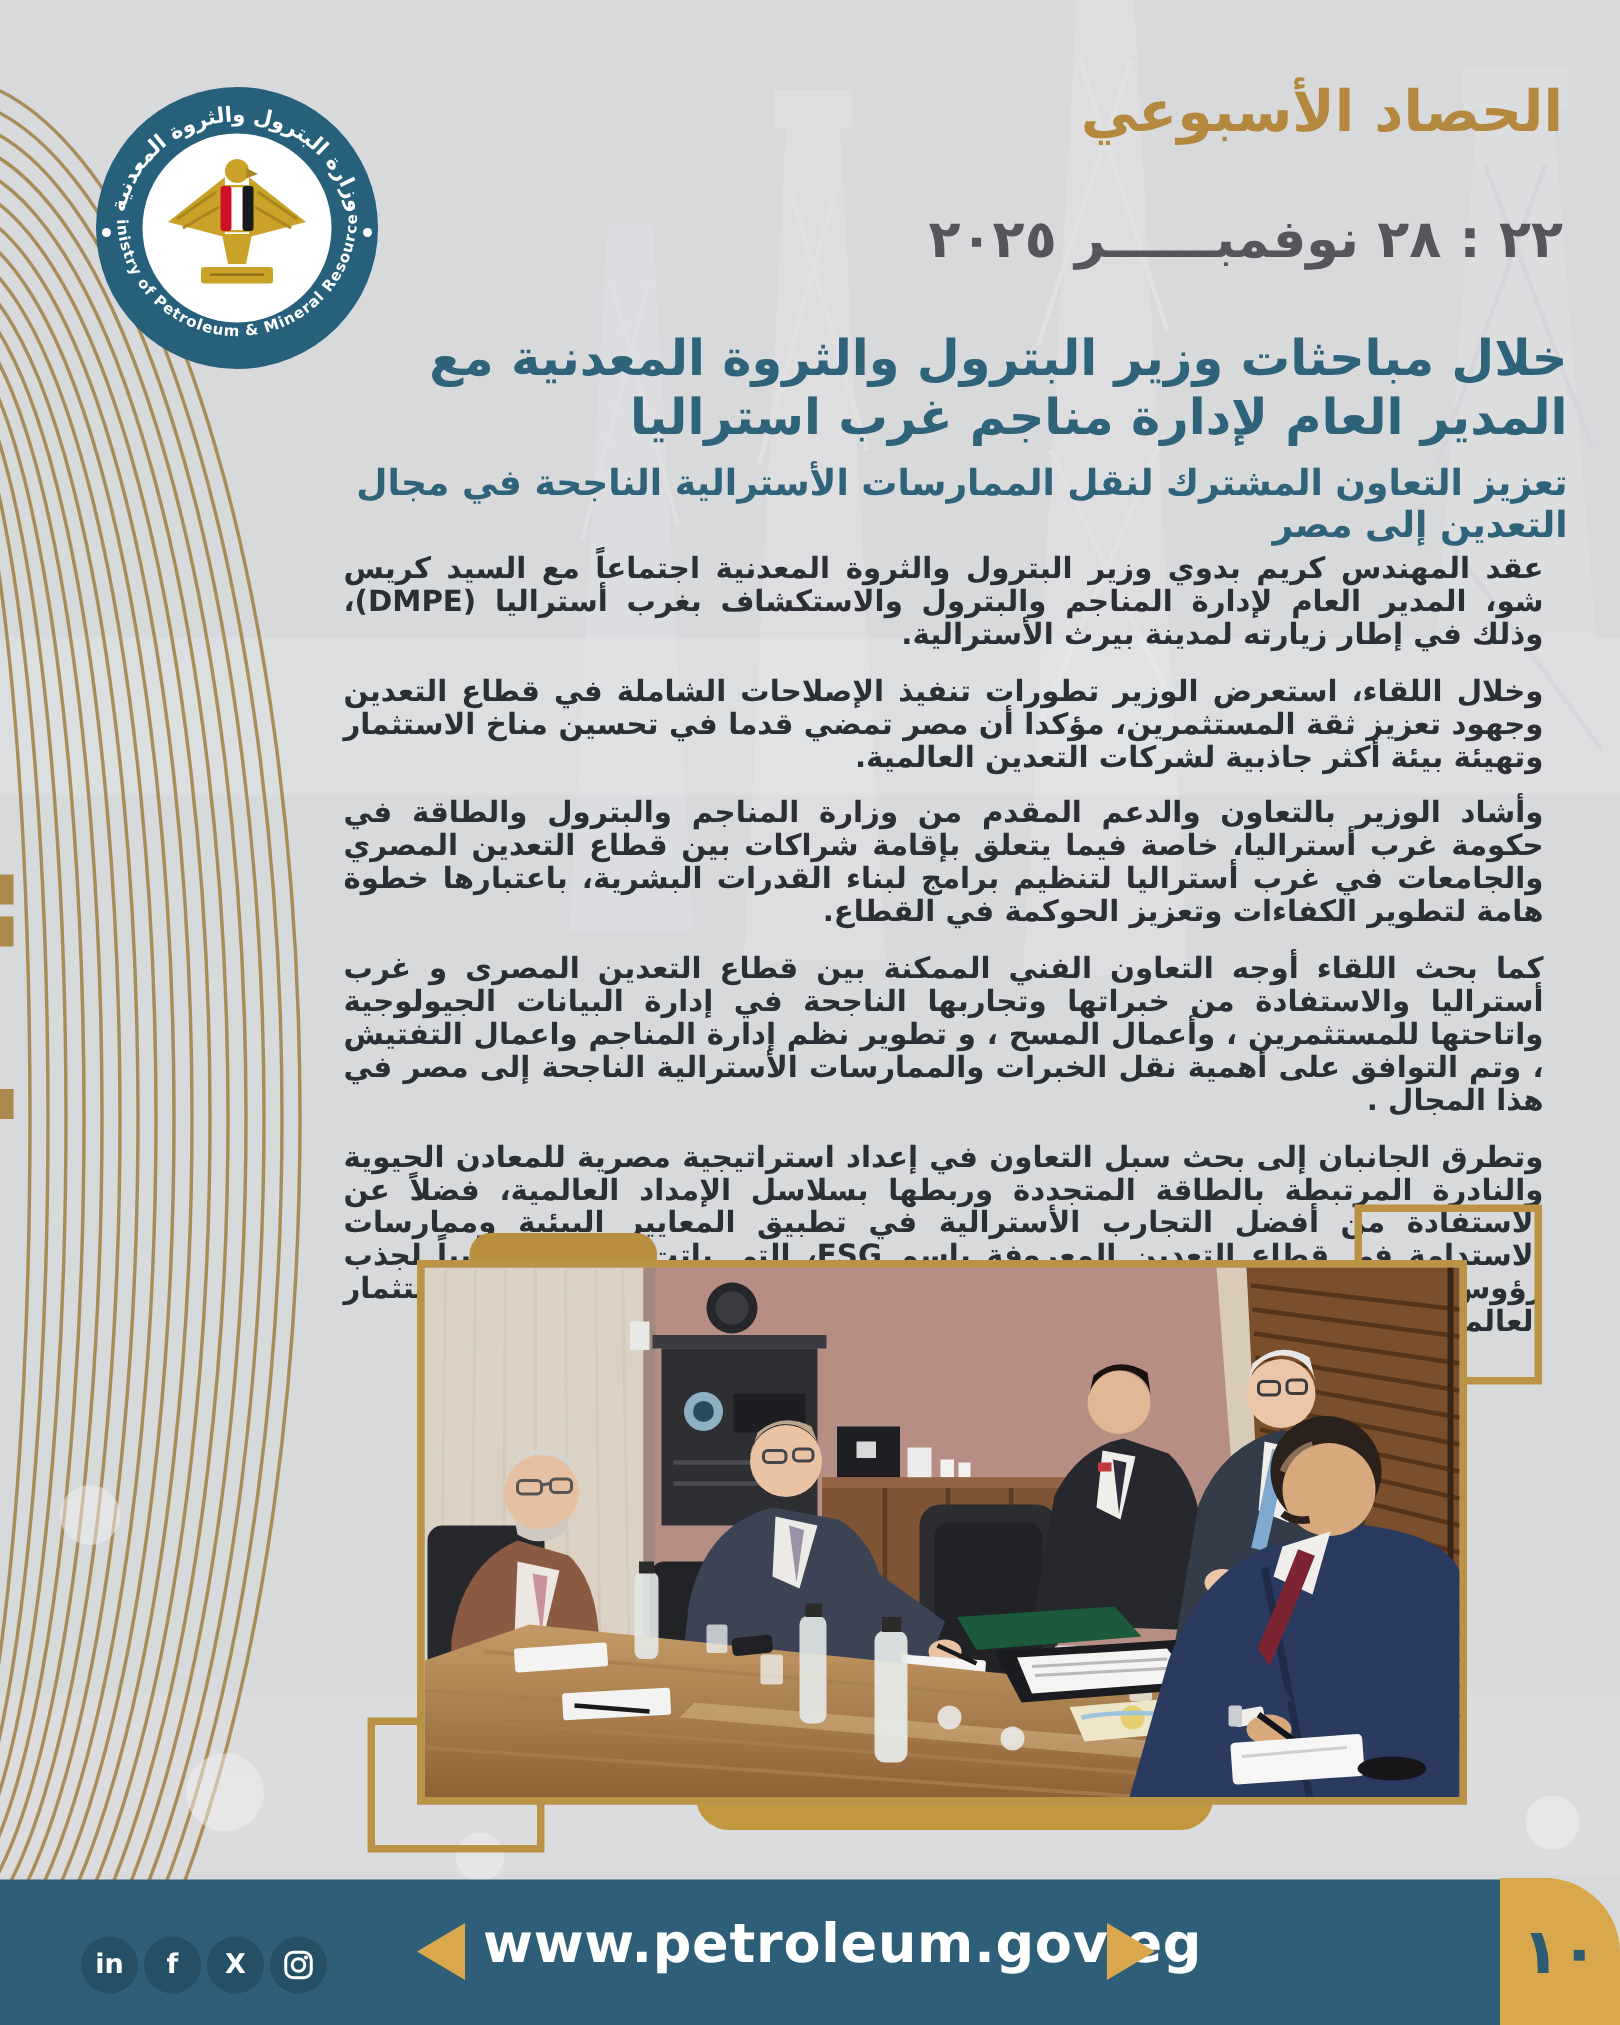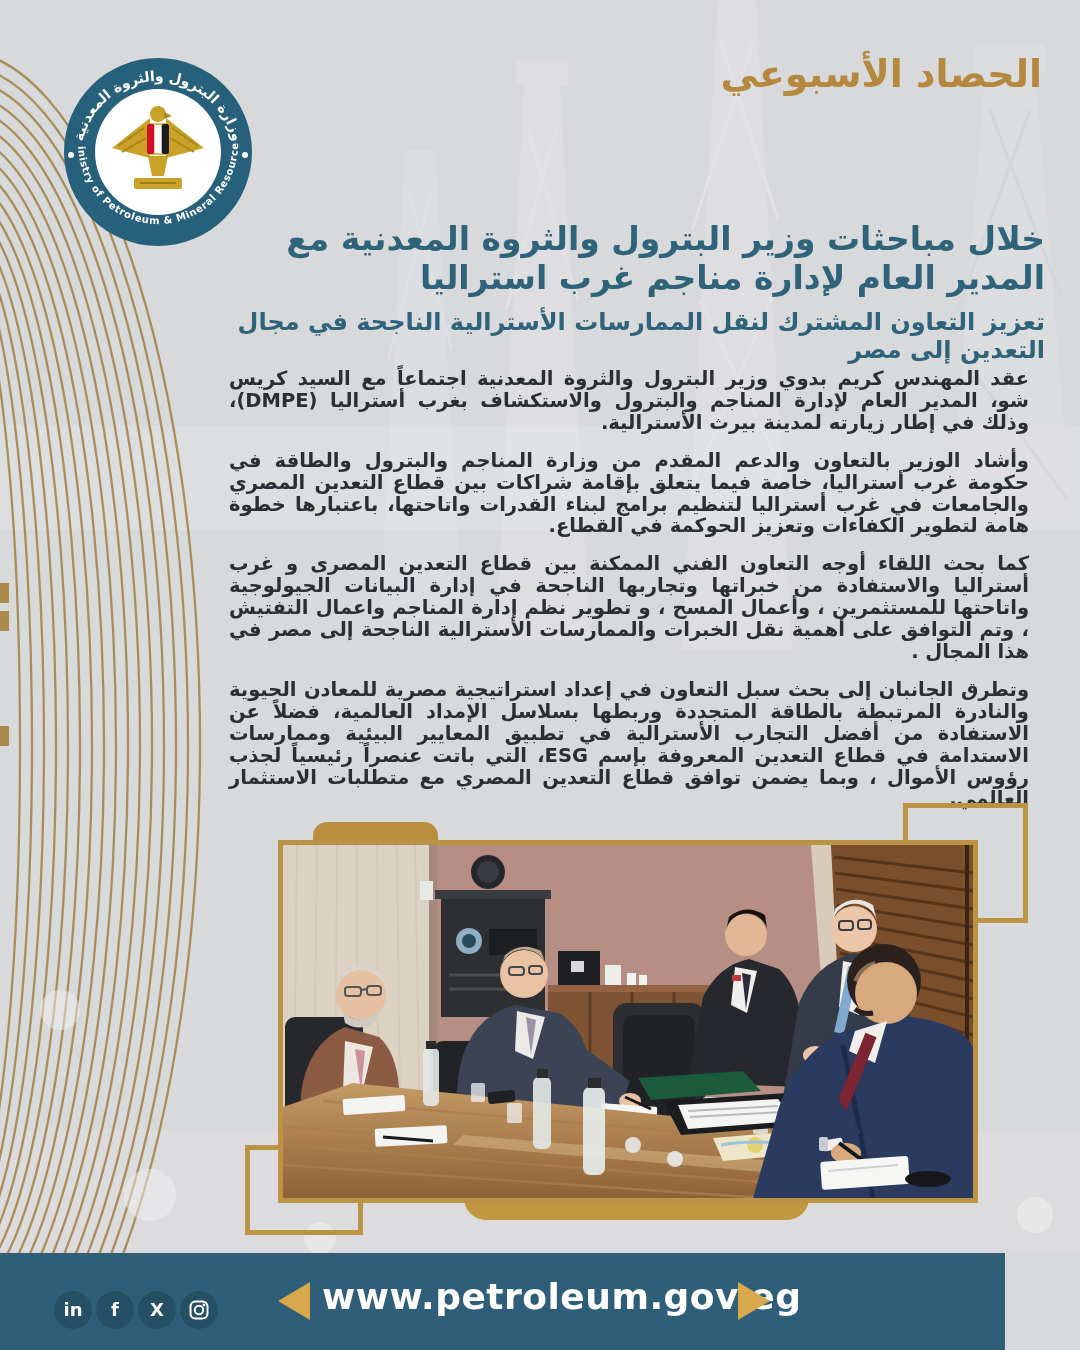--- a/index.html
+++ b/index.html
@@ -147,26 +147,28 @@
       <rect x="-11" y="-28" width="22" height="30" rx="4" fill="#ffffff" stroke="#c9a227" stroke-width="1.5"></rect>
       <rect x="-11" y="-28" width="7.3" height="30" rx="2" fill="#ce1126"></rect>
       <rect x="3.7" y="-28" width="7.3" height="30" rx="2" fill="#1b1b1b"></rect>
       <polygon points="-10,4 10,4 6,24 -6,24" fill="#c9a227"></polygon>
       <rect x="-24" y="26" width="48" height="11" rx="2" fill="#c9a227"></rect>
       <line x1="-18" y1="31" x2="18" y2="31" stroke="#8d6f18" stroke-width="1.5"></line>
     </g>
   </svg>
 
   <div class="abs main-title over-bg">الحصاد الأسبوعي</div>
+  <div class="abs date-line over-bg">٢٢ : ٢٨ نوفمبــــــر ٢٠٢٥</div>
 
   <div class="abs subheadline over-bg">تعزيز التعاون المشترك لنقل الممارسات الأسترالية الناجحة في مجال التعدين إلى مصر</div>
   <div class="abs headline over-bg">خلال مباحثات وزير البترول والثروة المعدنية مع المدير العام لإدارة مناجم غرب استراليا</div>
   <div class="abs body-text over-bg">
     <p>عقد المهندس كريم بدوي وزير البترول والثروة المعدنية اجتماعاً مع السيد كريس شو، المدير العام لإدارة المناجم والبترول والاستكشاف بغرب أستراليا (DMPE)، وذلك في إطار زيارته لمدينة بيرث الأسترالية.</p>
-    <p>وأشاد الوزير بالتعاون والدعم المقدم من وزارة المناجم والبترول والطاقة في حكومة غرب أستراليا، خاصة فيما يتعلق بإقامة شراكات بين قطاع التعدين المصري والجامعات في غرب أستراليا لتنظيم برامج لبناء القدرات واتاحتها، باعتبارها خطوة هامة لتطوير الكفاءات وتعزيز الحوكمة في القطاع.</p>
+    <p>وخلال اللقاء، استعرض الوزير تطورات تنفيذ الإصلاحات الشاملة في قطاع التعدين وجهود تعزيز ثقة المستثمرين، مؤكدا أن مصر تمضي قدما في تحسين مناخ الاستثمار وتهيئة بيئة أكثر جاذبية لشركات التعدين العالمية.</p>
+    <p>وأشاد الوزير بالتعاون والدعم المقدم من وزارة المناجم والبترول والطاقة في حكومة غرب أستراليا، خاصة فيما يتعلق بإقامة شراكات بين قطاع التعدين المصري والجامعات في غرب أستراليا لتنظيم برامج لبناء القدرات البشرية، باعتبارها خطوة هامة لتطوير الكفاءات وتعزيز الحوكمة في القطاع.</p>
     <p>كما بحث اللقاء أوجه التعاون الفني الممكنة بين قطاع التعدين المصرى و غرب أستراليا والاستفادة من خبراتها وتجاربها الناجحة في إدارة البيانات الجيولوجية واتاحتها للمستثمرين ، وأعمال المسح ، و تطوير نظم إدارة المناجم واعمال التفتيش ، وتم التوافق على أهمية نقل الخبرات والممارسات الأسترالية الناجحة إلى مصر في هذا المجال .</p>
     <p>وتطرق الجانبان إلى بحث سبل التعاون في إعداد استراتيجية مصرية للمعادن الحيوية والنادرة المرتبطة بالطاقة المتجددة وربطها بسلاسل الإمداد العالمية، فضلاً عن الاستفادة من أفضل التجارب الأسترالية في تطبيق المعايير البيئية وممارسات الاستدامة في قطاع التعدين المعروفة بإسم ESG، التي باتت عنصراً رئيسياً لجذب رؤوس الأموال ، وبما يضمن توافق قطاع التعدين المصري مع متطلبات الاستثمار العالمي.</p>
   </div>
 
   <div class="abs deco-tab-top over-bg"></div>
   <div class="abs deco-square-tr over-bg"></div>
   <div class="abs deco-square-bl over-bg"></div>
   <div class="abs deco-tab-bottom over-bg"></div>
 
   <div class="abs photo-frame">
@@ -353,14 +355,17 @@
       <svg width="20" height="20" viewBox="0 0 20 20" style="margin-top:9px">
         <rect x="1.5" y="1.5" width="17" height="17" rx="5" fill="none" stroke="#fff" stroke-width="2"></rect>
         <circle cx="10" cy="10" r="4.2" fill="none" stroke="#fff" stroke-width="2"></circle>
         <circle cx="15" cy="5" r="1.4" fill="#fff"></circle>
       </svg>
     </span>
     <span class="arrow-left"></span>
     <span class="site-url">www.petroleum.gov.eg</span>
     <span class="arrow-right"></span>
   </div>
+  <div class="abs page-corner">
+    <div class="page-number">١٠</div>
+  </div>
 
 </div>
 
 </body></html>

